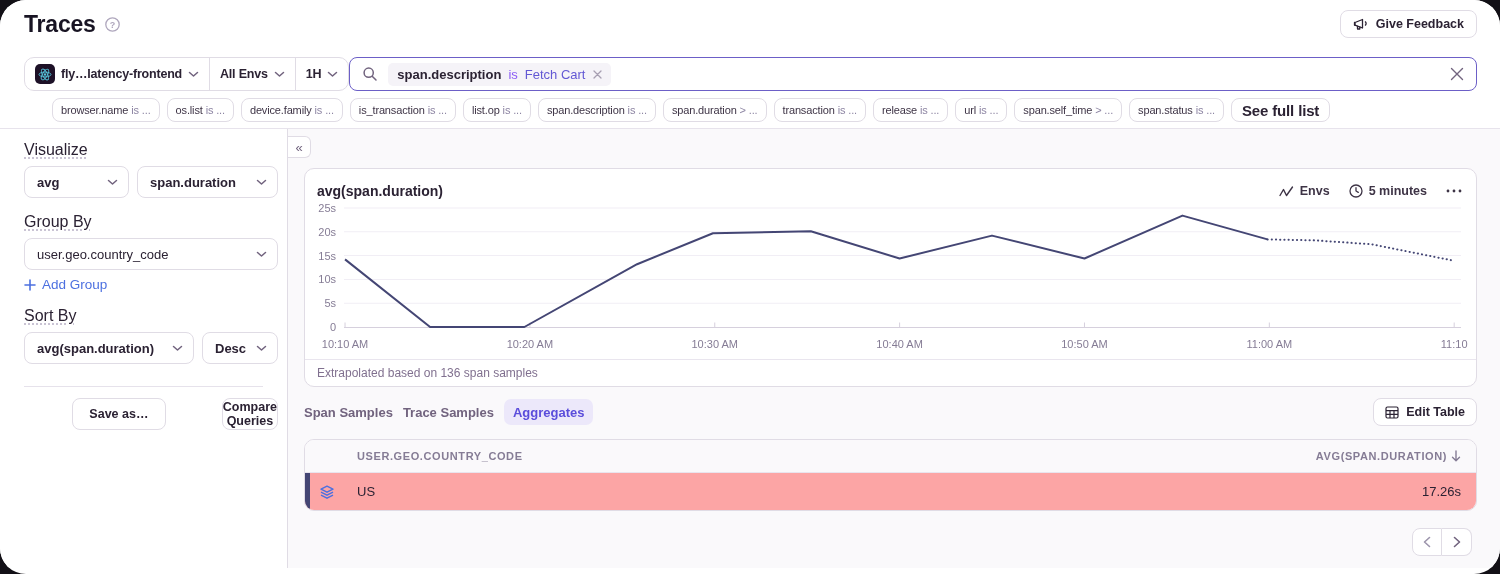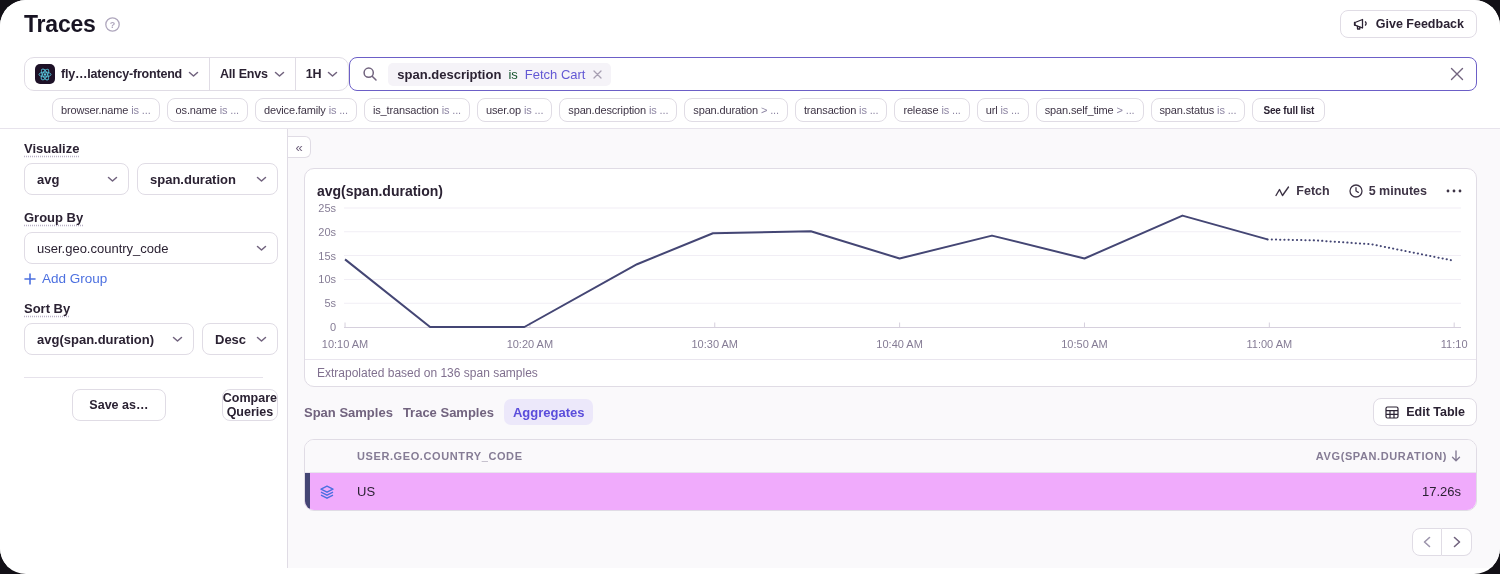--- a/index.html
+++ b/index.html
@@ -15,33 +15,33 @@
          border-radius:8px; font-weight:700; font-size:12.5px; color:#2B2233; cursor:pointer; font-family:"Liberation Sans", sans-serif;margin-left:48px; }
   .feedback-btn { margin-left:auto; height:28px; padding:0 12px; }
   .filter-row { display:flex; margin-top:15px; height:34px; }
   .page-filter { display:flex; align-items:stretch; border:1px solid #E0DCE5; border-radius:10px; height:34px; background:#fff; flex-shrink:0; }
   .pf-seg { display:flex; align-items:center; gap:6px; padding:0 10px; font-weight:700; font-size:12.5px; letter-spacing:-0.2px; cursor:pointer; }
   .pf-div { width:1px; background:#E0DCE5; }
   .proj-icon { width:20px; height:20px; border-radius:5px; background:#1D1127; display:flex; align-items:center; justify-content:center; }
   .search-bar { flex:1; display:flex; align-items:center; gap:10px; border:1.5px solid #6C5FC7; border-radius:8px; padding:0 12px; background:#fff; }
   .token { display:flex; align-items:center; gap:7px; background:#F5F3F8; border-radius:5px; height:23px; padding:0 9px; font-size:13px; }
   .token .tk-key { font-weight:700; color:#2B2233; }
-  .token .tk-op { color:#14532d; }
+  .token .tk-op { color:#8b5cf6; }
   .token .tk-val { color:#6358D4; }
   .token .tk-x { display:flex; margin-left:1px; cursor:pointer; }
   .search-clear { margin-left:auto; display:flex; cursor:pointer; }
   .chips-row { display:flex; gap:7px; margin-top:7px; align-items:center;margin-left:28px; }
   .chip { height:24px; display:flex; align-items:center; gap:3px; border:1px solid #E0DCE5; border-radius:8px;
           padding:0 8px; font-size:11px; letter-spacing:-0.15px; color:#3E3446; background:#fff; cursor:pointer; white-space:nowrap; }
   .chip .rest { color:#8D85A3; }
-  .chip.see-all { font-weight:700; color:#2B2233; font-size:10px; padding:0 10px;text-align:right; }
+  .chip.see-all { font-weight:700; color:#2B2233; font-size:15px; padding:0 10px;text-align:right; }
   
   .body { display:flex; height:439px; }
   .sidebar { width:288px; flex-shrink:0; border-right:1px solid #E0DCE5; background:#fff; padding:12px 9px 0 24px; }
-  .side-head { font-size:13px; font-weight:700; color:#2B2233; text-decoration:underline dotted; text-decoration-color:#B9B1C6; text-underline-offset:3px; margin-bottom:7px; }
+  .side-head { font-size:16px; font-weight:400; color:#2B2233; text-decoration:underline dotted; text-decoration-color:#B9B1C6; text-underline-offset:3px; margin-bottom:7px; }
   .sel-row { display:flex; gap:8px; }
   .select { height:32px; border:1px solid #E0DCE5; border-radius:8px; background:#fff; display:flex; align-items:center;
             gap:8px; padding:0 10px 0 12px; font-size:13px; cursor:pointer; }
   .select .lbl { flex:1; }
   .select.bold .lbl { font-weight:700; }
   .add-link { display:flex; align-items:center; gap:6px; color:#4C70E0; font-size:13.5px; font-weight:500; margin-top:7px; cursor:pointer; }
   .sec-gap { margin-top:15px; }
   .side-hr { border:none; border-top:1px solid #E6E2EB; margin:22px 15px 0 0; }
   .side-btns { display:flex; gap:8px; margin-top:11px; }
   .side-btns .btn { height:32px; justify-content:center; }
@@ -61,21 +61,21 @@
                 font-size:12px; color:#80708F; }
   .tabs-row { display:flex; align-items:center; margin-top:11px; height:28px; gap:10px; }
   .tab { font-size:13px; font-weight:600; color:#71637E; cursor:pointer; height:26px; display:flex; align-items:center; border-radius:7px; }
   .tab.active { background:#ECE8FA; color:#5B4DDB; font-weight:700; padding:0 9px; }
   .edit-table-btn { margin-left:auto; height:28px; padding:0 11px; }
   .table { margin-top:13px; background:#fff; border:1px solid #E0DCE5; border-radius:10px; overflow:hidden; }
   .thead { display:flex; align-items:center; height:33px; background:#FAF9FB; border-bottom:1px solid #E9E5EE;
            font-size:11px; font-weight:700; color:#857C95; letter-spacing:0.6px; }
   .th-left { padding-left:52px; cursor:pointer; }
   .th-right { margin-left:auto; padding-right:15px; display:flex; align-items:center; gap:4px; cursor:pointer; }
-  .trow { display:flex; align-items:center; height:37px; position:relative; font-size:13px; cursor:pointer; background:#f0abfc; }
+  .trow { display:flex; align-items:center; height:37px; position:relative; font-size:13px; cursor:pointer; background:#fca5a5; }
   .swatch { position:absolute; left:0; top:0; bottom:0; width:5px; background:#444674; }
   .row-icon { margin-left:14px; display:flex; }
   .row-key { margin-left:22px; color:#2B2233; }
   .row-val { margin-left:auto; padding-right:15px; color:#2B2233; }
   .pagination { display:flex; justify-content:flex-end; margin-top:17px; padding-right:5px; }
   .pg-btn { width:30px; height:28px; background:#fff; border:1px solid #E0DCE5; display:flex; align-items:center; justify-content:center; cursor:pointer; }
   .pg-prev { border-radius:8px 0 0 8px; }
   .pg-next { border-radius:0 8px 8px 0; border-left:none; }
 </style>
 </head>
@@ -157,33 +157,33 @@
             </svg>
         </span>
       </div>
     </div>
     <div class="chips-row" id="chips">
         <div class="chip">
           <span>browser.name</span>
           <span class="rest">is ...</span>
         </div>
         <div class="chip">
-          <span>os.name</span>
+          <span>os.list</span>
           <span class="rest">is ...</span>
         </div>
         <div class="chip">
           <span>device.family</span>
           <span class="rest">is ...</span>
         </div>
         <div class="chip">
           <span>is_transaction</span>
           <span class="rest">is ...</span>
         </div>
         <div class="chip">
-          <span>user.op</span>
+          <span>list.op</span>
           <span class="rest">is ...</span>
         </div>
         <div class="chip">
           <span>span.description</span>
           <span class="rest">is ...</span>
         </div>
         <div class="chip">
           <span>span.duration</span>
           <span class="rest">&gt; ...</span>
         </div>
@@ -274,21 +274,21 @@
       <button class="collapse-btn">«</button>
 
       <section class="chart-panel">
         <div class="panel-head">
           <span class="panel-title">avg(span.duration)</span>
           <div class="chart-controls">
             <span class="ctl">
               <svg width="15" height="11" viewBox="0 0 15 11" fill="none">
                   <path d="M1 9.5 L4.5 3.5 L7.5 9.5 L13.5 1" stroke="#3E3446" stroke-width="1.4" stroke-linecap="round" stroke-linejoin="round"></path>
                 </svg>
-              <span>Fetch</span>
+              <span>Envs</span>
             </span>
             <span class="ctl">
               <svg width="14" height="14" viewBox="0 0 14 14" fill="none">
                   <circle cx="7" cy="7" r="6" stroke="#3E3446" stroke-width="1.3"></circle>
                   <path d="M7 3.7 V7 L9.3 8.4" stroke="#3E3446" stroke-width="1.3" stroke-linecap="round"></path>
                 </svg>
               <span>5 minutes</span>
             </span>
             <span class="ctl">
               <svg width="16" height="4" viewBox="0 0 16 4">

